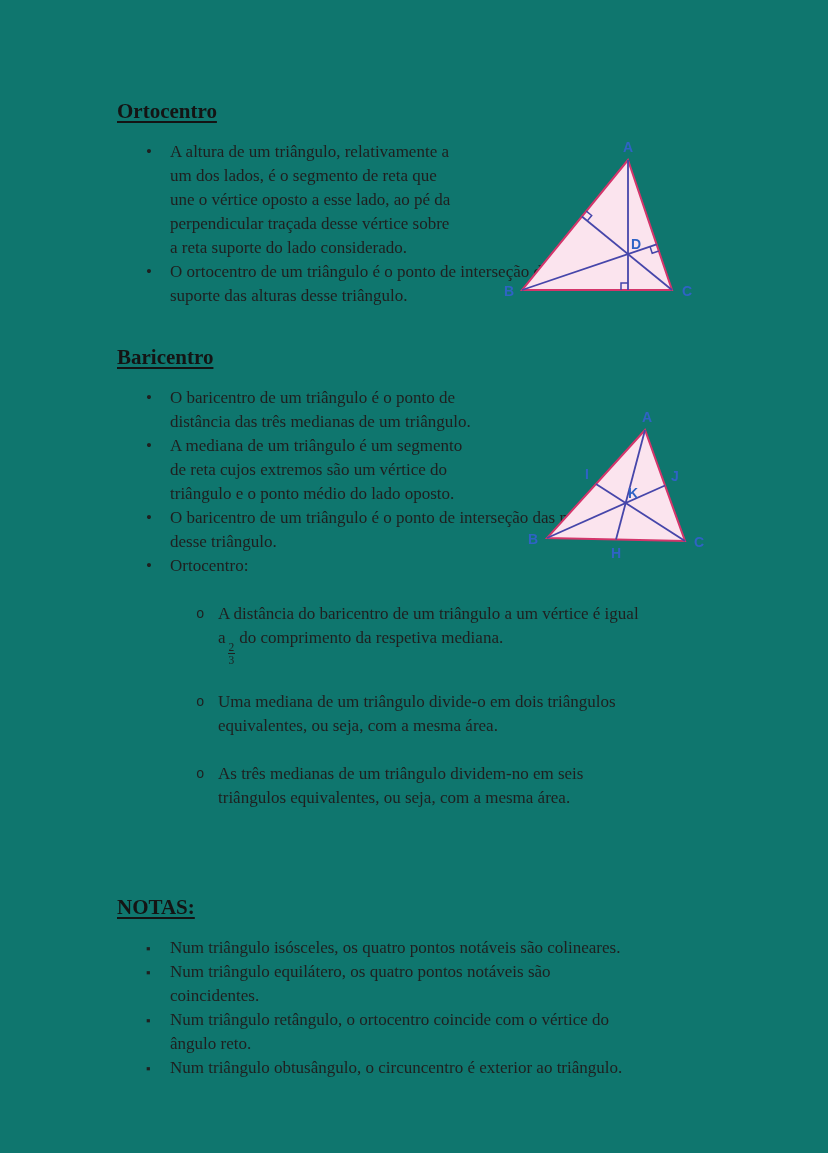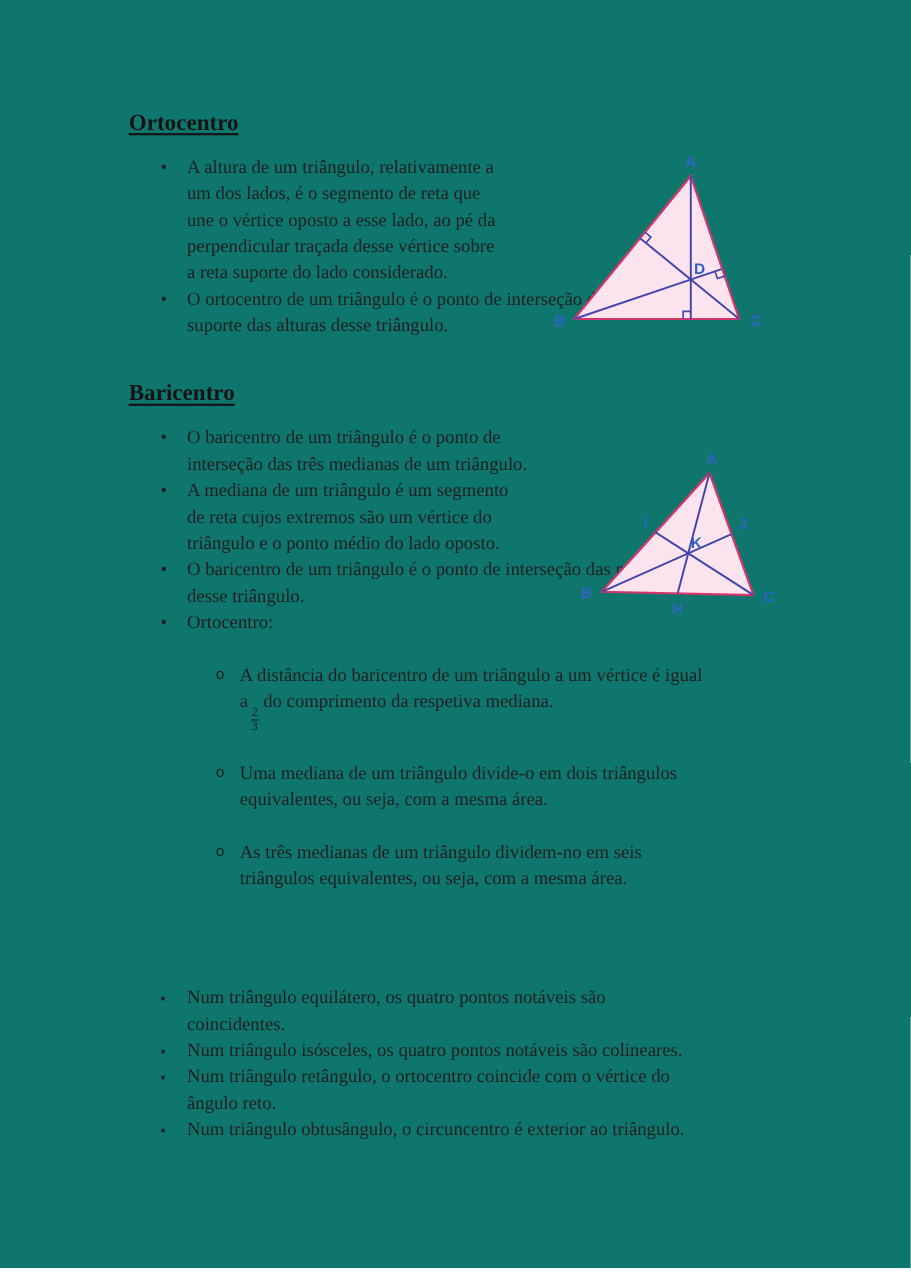--- a/index.html
+++ b/index.html
@@ -101,21 +101,21 @@
     <text x="128" y="14" text-anchor="middle" class="dlabel" fill="#2f63c5">A</text>
     <text x="9" y="158" text-anchor="middle" class="dlabel" fill="#2f63c5">B</text>
     <text x="187" y="158" text-anchor="middle" class="dlabel" fill="#2f63c5">C</text>
     <text x="131" y="111" text-anchor="start" class="dlabel" fill="#2f63c5">D</text>
   </svg>
 
   <div class="sec">
     <h2 class="sec-title">Baricentro</h2>
     <ul class="blist">
       <li class="w380">O baricentro de um triângulo é o ponto de
-interseção das três medianas de um triângulo.</li>
+distância das três medianas de um triângulo.</li>
       <li class="w380">A mediana de um triângulo é um segmento
 de reta cujos extremos são um vértice do
 triângulo e o ponto médio do lado oposto.</li>
       <li>O baricentro de um triângulo é o ponto de interseção das medianas
 desse triângulo.</li>
       <li><span>Ortocentro:</span>
         <ul class="sublist">
           <li><span>A distância do baricentro de um triângulo a um vértice é igual
 a</span><span class="frac"><span class="num">2</span><span class="den">3</span></span><span>do comprimento da respetiva mediana.</span></li>
           <li>Uma mediana de um triângulo divide-o em dois triângulos
@@ -135,24 +135,25 @@
     <text x="127" y="12" text-anchor="middle" class="dlabel" fill="#2f63c5">A</text>
     <text x="13" y="134" text-anchor="middle" class="dlabel" fill="#2f63c5">B</text>
     <text x="179" y="137" text-anchor="middle" class="dlabel" fill="#2f63c5">C</text>
     <text x="67" y="69" text-anchor="middle" class="dlabel" fill="#2f63c5">I</text>
     <text x="155" y="71" text-anchor="middle" class="dlabel" fill="#2f63c5">J</text>
     <text x="96" y="148" text-anchor="middle" class="dlabel" fill="#2f63c5">H</text>
     <text x="108" y="88" text-anchor="start" class="dlabel" fill="#2f63c5">K</text>
   </svg>
 
   <div class="sec">
+    <h2 class="sec-title">NOTAS:</h2>
     <ul class="blist">
+      <li class="sq">Num triângulo isósceles, os quatro pontos notáveis são colineares.</li>
       <li class="sq">Num triângulo equilátero, os quatro pontos notáveis são
 coincidentes.</li>
-      <li class="sq">Num triângulo isósceles, os quatro pontos notáveis são colineares.</li>
       <li class="sq">Num triângulo retângulo, o ortocentro coincide com o vértice do
 ângulo reto.</li>
       <li class="sq">Num triângulo obtusângulo, o circuncentro é exterior ao triângulo.</li>
 
     </ul>
   </div>
 
 </div>
 
 </body></html>

